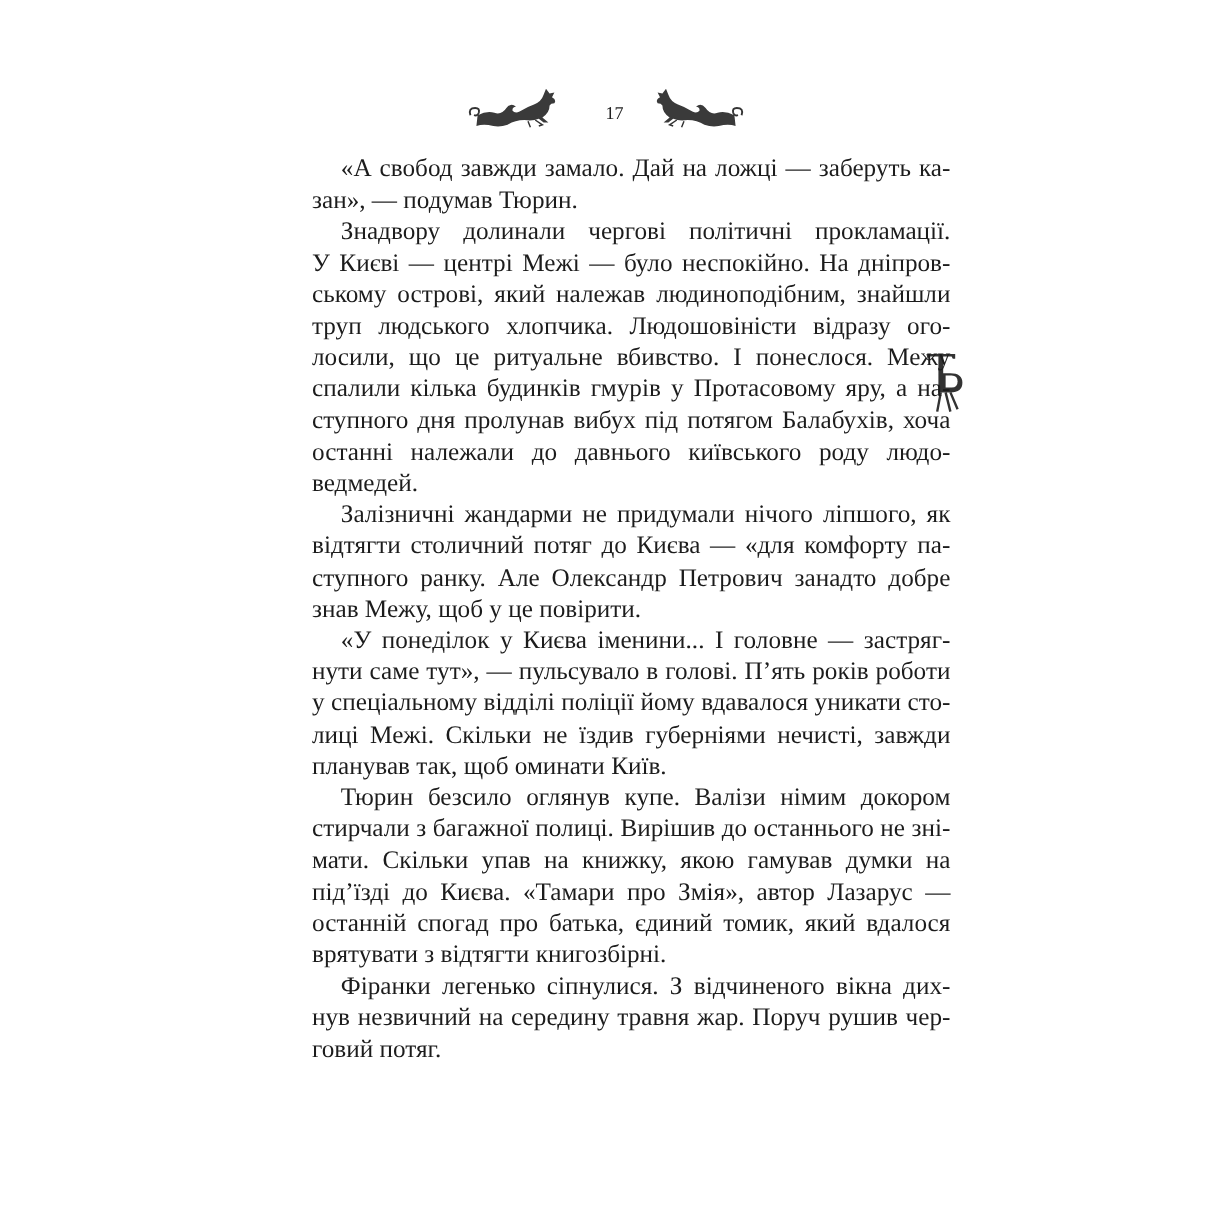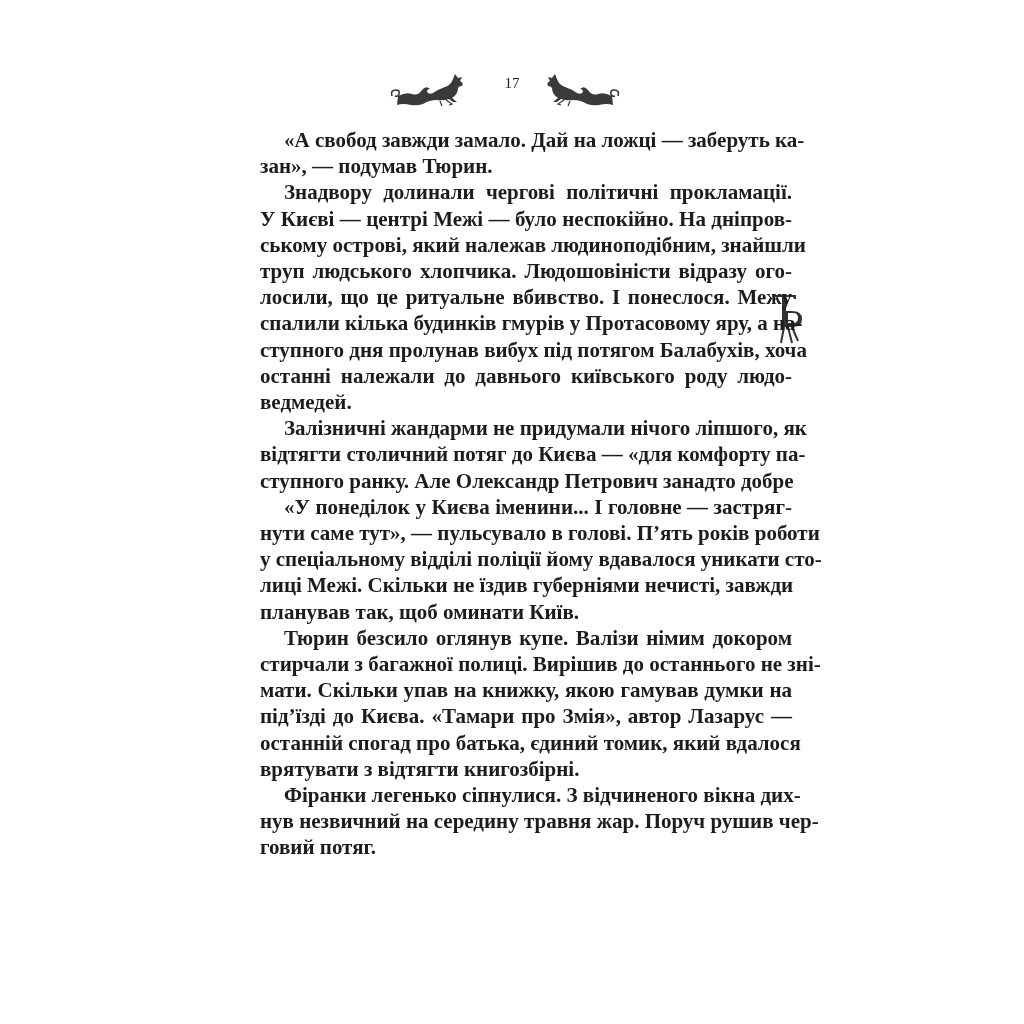--- a/index.html
+++ b/index.html
@@ -1,25 +1,25 @@
 <!DOCTYPE html>
 <html><head>
 <meta charset="utf-8">
 <style>
   html, body { margin:0; padding:0; background:#ffffff; }
   body { width:1024px; height:1024px; position:relative; overflow:hidden; }
   .header { position:absolute; top:72px; left:0; width:1024px; height:40px; }
   .dragon { position:absolute; top:0; width:82px; height:36px; }
   .dragon.left { left:388px; }
   .dragon.right { left:540px; transform:scaleX(-1); }
-  .page-number { position:absolute; top:3px; left:497px; width:30px; text-align:center;
+  .page-number { position:absolute; top:15px; left:497px; width:30px; text-align:center;
     font-family:"Liberation Serif", serif; font-size:15px; color:#222; }
   .text-block { position:absolute; top:127px; left:236px; width:556px;
     font-family:"Liberation Serif", serif; font-size:21px; line-height:26.2px; color:#1c1c1c;
-    text-align:justify; hyphens:manual;font-weight:bold; }
+    text-align:justify; hyphens:manual; }
   .para { margin:0; text-indent:24px; }
   .line { display:block; text-align:justify; text-align-last:justify; white-space:nowrap; }
   .line.last { text-align-last:left; }
   .line.first { padding-left:24px; }
   .emblem { position:absolute; left:768px; top:287px; width:40px; height:60px; }
 </style>
 </head>
 <body>
 
 <div class="header">
@@ -55,20 +55,21 @@
     <span class="line">лосили, що це ритуальне вбивство. І понеслося. Межу</span>
     <span class="line">спалили кілька будинків гмурів у Протасовому яру, а на-</span>
     <span class="line">ступного дня пролунав вибух під потягом Балабухів, хоча</span>
     <span class="line">останні належали до давнього київського роду людо-</span>
     <span class="line last">ведмедей.</span>
   </p>
   <p class="para">
     <span class="line first">Залізничні жандарми не придумали нічого ліпшого, як</span>
     <span class="line">відтягти столичний потяг до Києва — «для комфорту па-</span>
     <span class="line">ступного ранку. Але Олександр Петрович занадто добре</span>
+    <span class="line last">знав Межу, щоб у це повірити.</span>
   </p>
   <p class="para">
     <span class="line first">«У понеділок у Києва іменини... І головне — застряг-</span>
     <span class="line">нути саме тут», — пульсувало в голові. П’ять років роботи</span>
     <span class="line">у спеціальному відділі поліції йому вдавалося уникати сто-</span>
     <span class="line">лиці Межі. Скільки не їздив губерніями нечисті, завжди</span>
     <span class="line last">планував так, щоб оминати Київ.</span>
   </p>
   <p class="para">
     <span class="line first">Тюрин безсило оглянув купе. Валізи німим докором</span>

